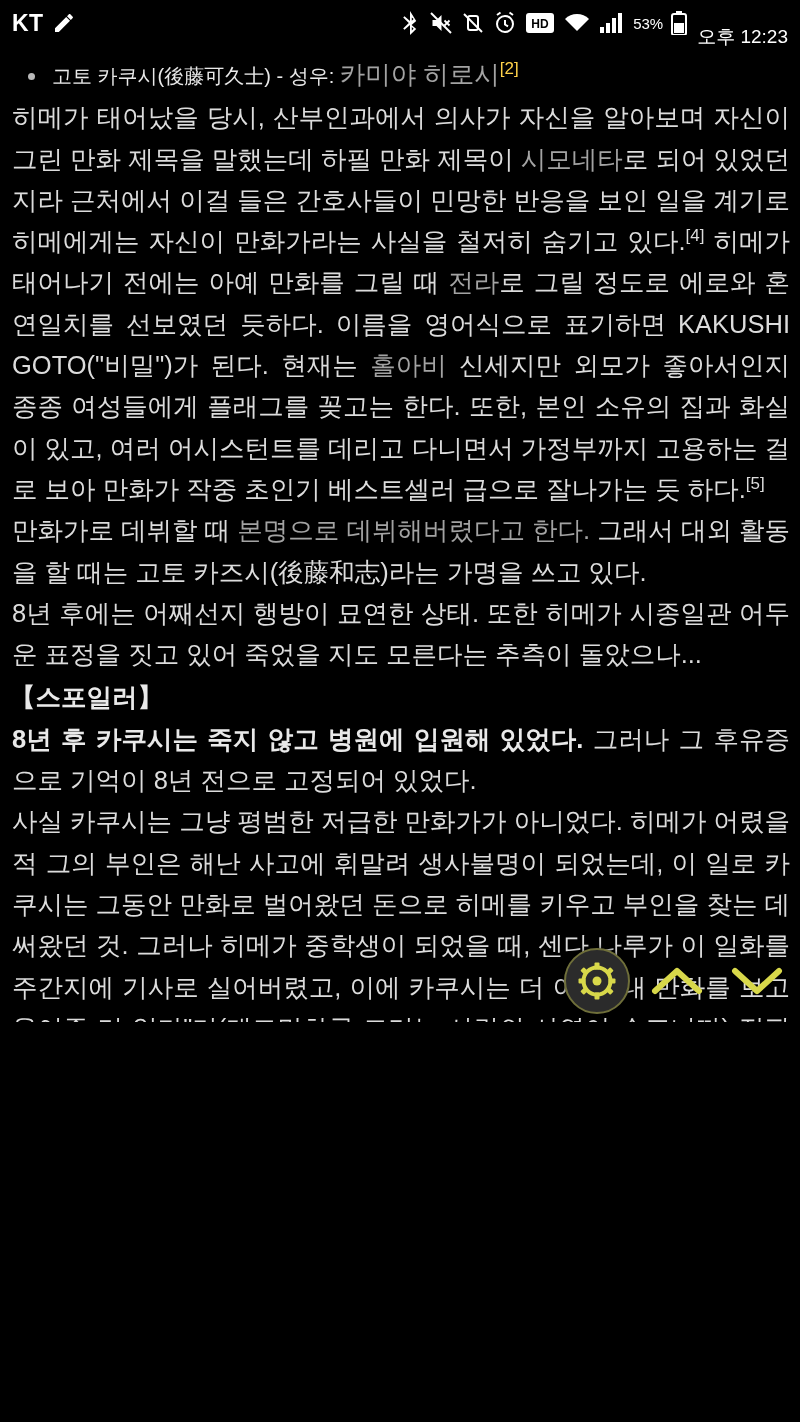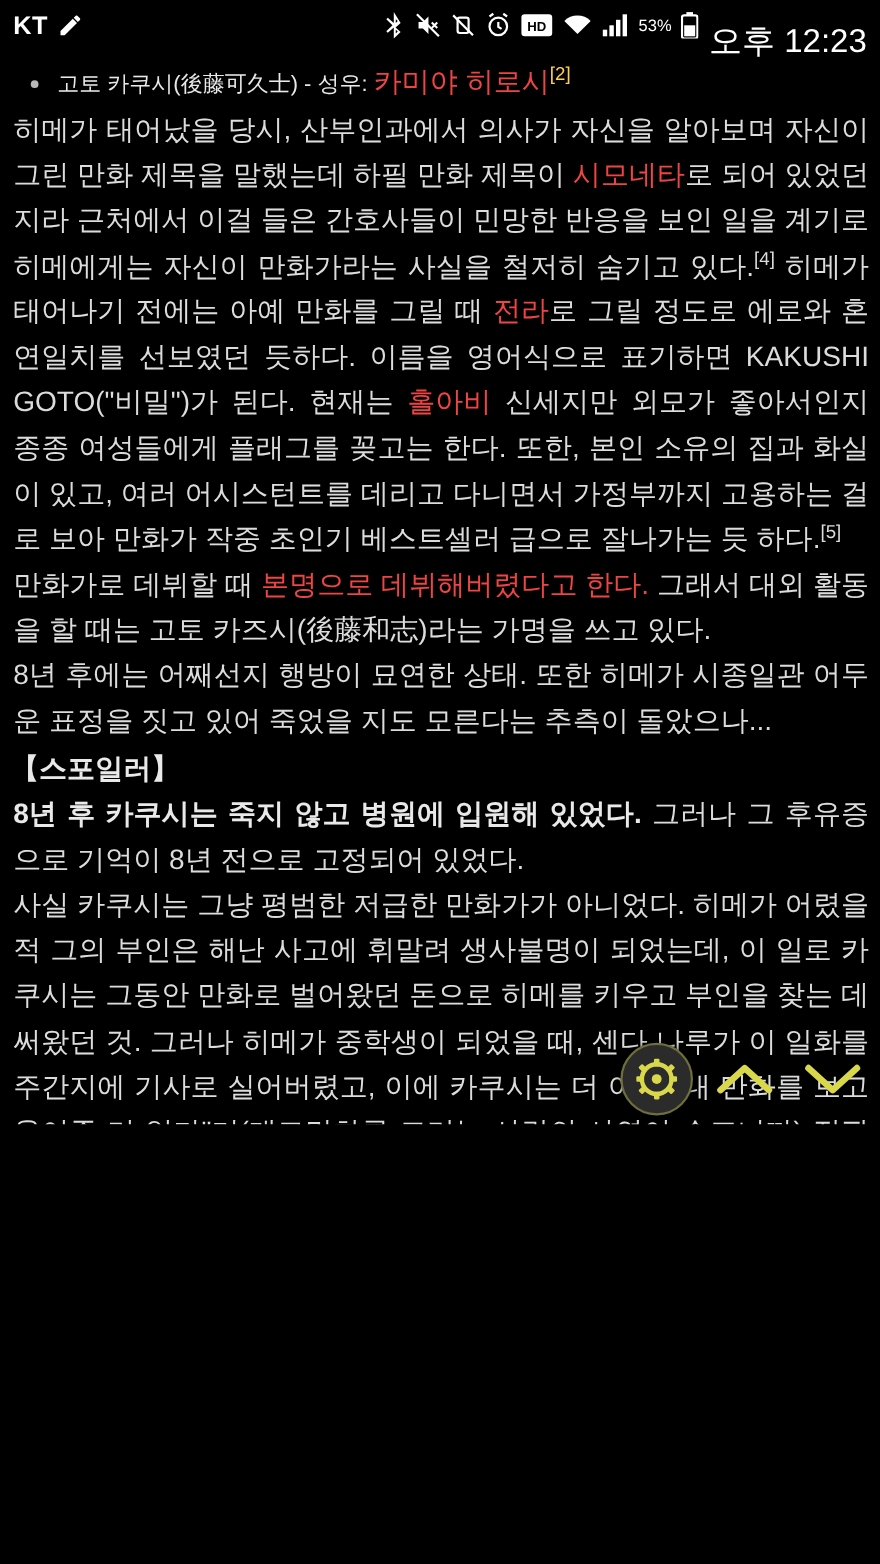--- a/index.html
+++ b/index.html
@@ -43,21 +43,21 @@
     align-items: center;
     gap: 8px;
   }
   .statusbar .spacer { flex: 1; }
   .statusbar .right-icons {
     display: flex;
     align-items: center;
     gap: 8px;
   }
   .statusbar .clock {
-    font-size: 30px;
+    font-size: 19px;
     margin-left: 10px;
     white-space: nowrap;
     margin-top: 28px;
   }
   .statusbar .battery-text {
     font-size: 15px;
   }
   .ico { display: inline-block; line-height: 0; }
   .ico svg { display: block; }
 
@@ -94,21 +94,21 @@
     font-size: 20px;
     color: #e9e9e9;
   }
   p.para {
     margin: 0 0 0 0;
     padding: 0 0 0 2px;
     text-align: justify;
   }
   .indent { padding-left: 30px; }
   a.lnk {
-    color: #ef4444;
+    color: #a3a3a3;
     text-decoration: none;
   }
   .ref {
     color: #ffd24a;
     font-size: 17px;
     vertical-align: super;
   }
   .ref-plain {
     color: #dcdcdc;
     font-size: 17px;

